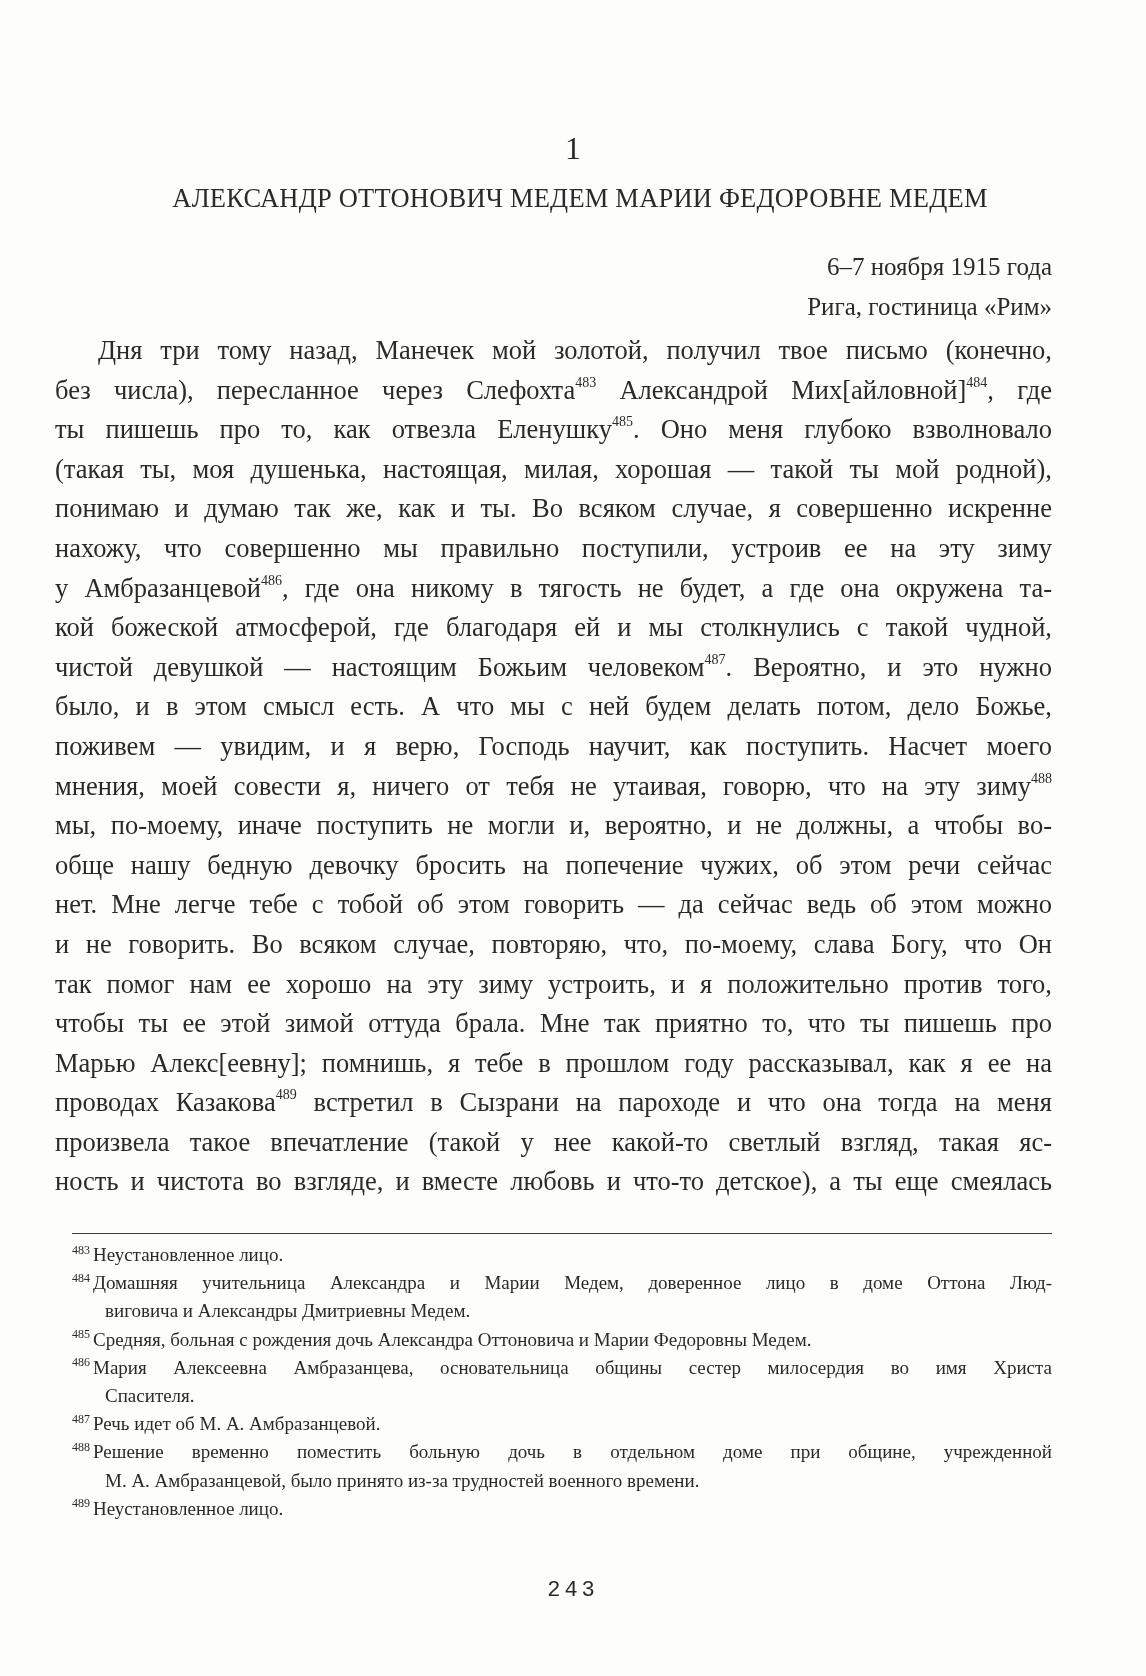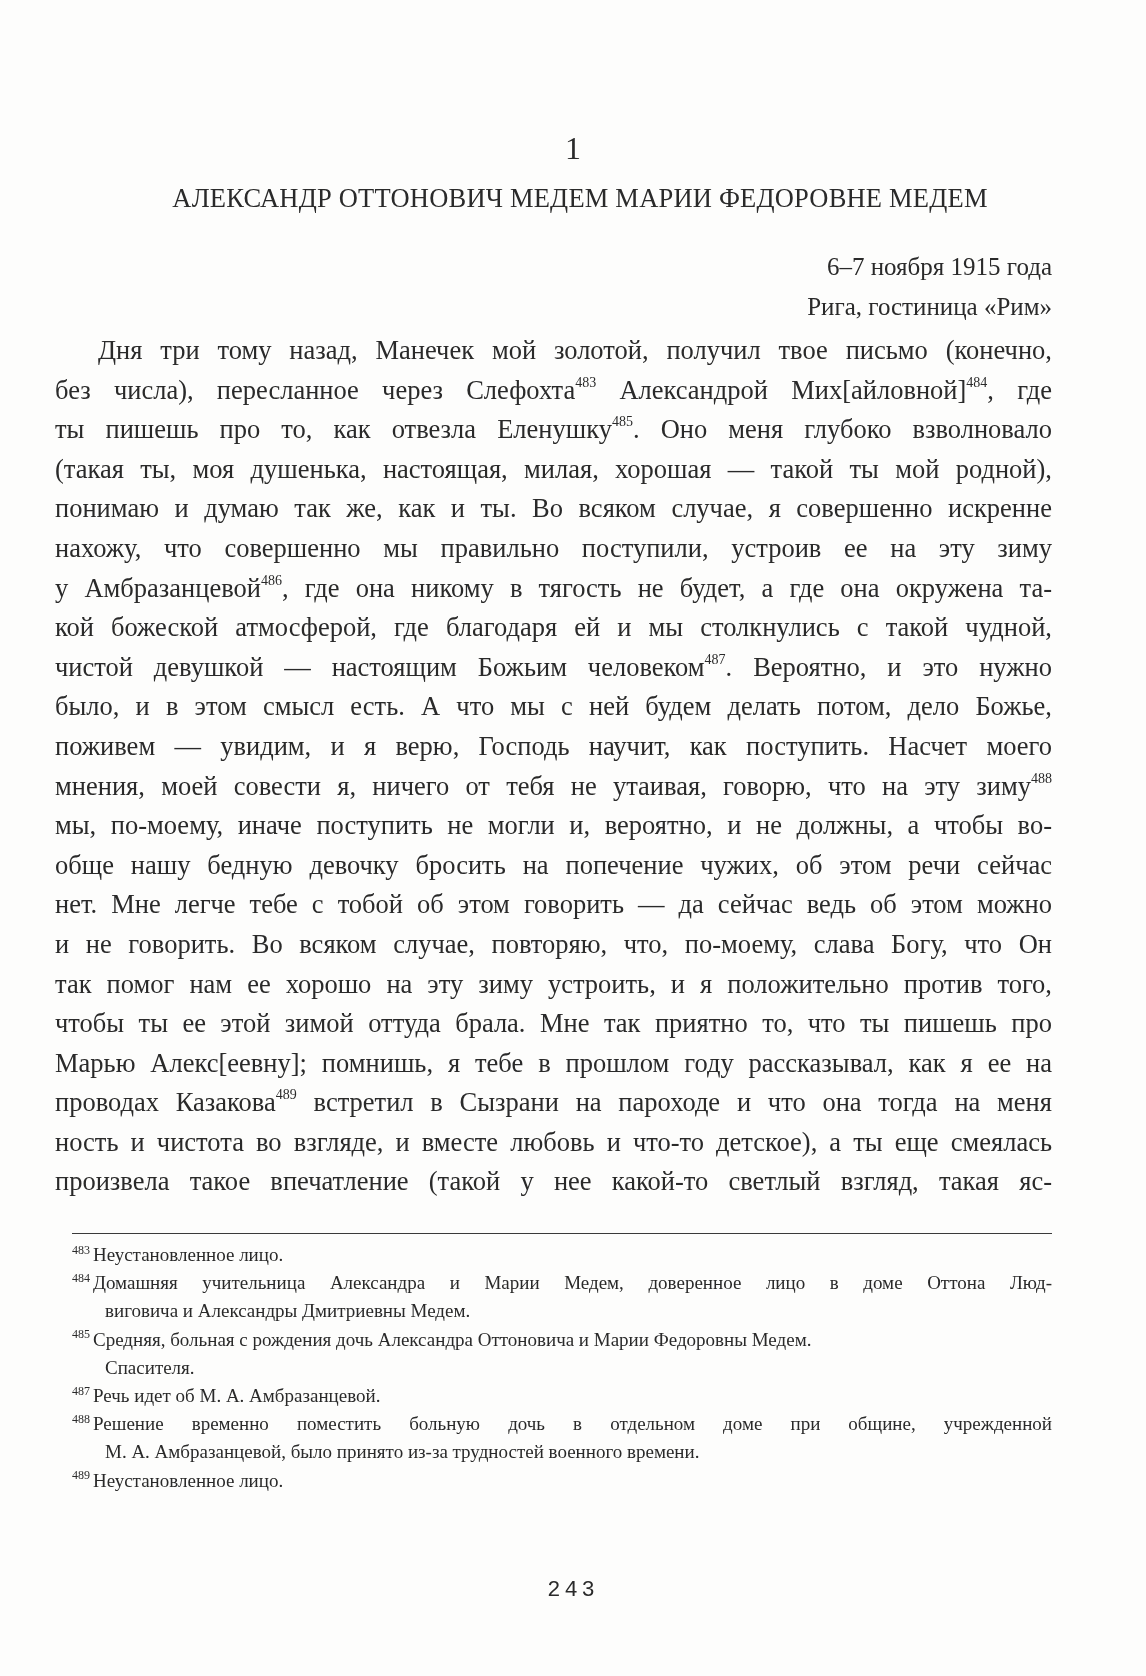--- a/index.html
+++ b/index.html
@@ -83,38 +83,39 @@
       <div class="bline"><span>поживем — увидим, и я верю, Господь научит, как поступить. Насчет моего</span></div>
       <div class="bline"><span>мнения, моей совести я, ничего от тебя не утаивая, говорю, что на эту зиму</span><sup class="fn">488</sup></div>
       <div class="bline"><span>мы, по-моему, иначе поступить не могли и, вероятно, и не должны, а чтобы во-</span></div>
       <div class="bline"><span>обще нашу бедную девочку бросить на попечение чужих, об этом речи сейчас</span></div>
       <div class="bline"><span>нет. Мне легче тебе с тобой об этом говорить — да сейчас ведь об этом можно</span></div>
       <div class="bline"><span>и не говорить. Во всяком случае, повторяю, что, по-моему, слава Богу, что Он</span></div>
       <div class="bline"><span>так помог нам ее хорошо на эту зиму устроить, и я положительно против того,</span></div>
       <div class="bline"><span>чтобы ты ее этой зимой оттуда брала. Мне так приятно то, что ты пишешь про</span></div>
       <div class="bline"><span>Марью Алекс[еевну]; помнишь, я тебе в прошлом году рассказывал, как я ее на</span></div>
       <div class="bline"><span>проводах Казакова</span><sup class="fn">489</sup><span> встретил в Сызрани на пароходе и что она тогда на меня</span></div>
+      <div class="bline"><span>произвела такое впечатление (такой у нее какой-то светлый взгляд, такая яс-</span></div>
       <div class="bline"><span>ность и чистота во взгляде, и вместе любовь и что-то детское), а ты еще смеялась</span></div>
-      <div class="bline"><span>произвела такое впечатление (такой у нее какой-то светлый взгляд, такая яс-</span></div>
     </div>
 
   <div class="separator"></div>
 
   <div class="footnotes" id="footnotes">
       <div>
         <div class="fline"><span class="fnnum">483</span><span>Неустановленное лицо.</span></div>
       </div>
       <div>
         <div class="fline just"><span class="fnnum">484</span><span>Домашняя учительница Александра и Марии Медем, доверенное лицо в доме Оттона Люд-</span></div>
         <div class="fline cont"><span>виговича и Александры Дмитриевны Медем.</span></div>
       </div>
       <div>
         <div class="fline"><span class="fnnum">485</span><span>Средняя, больная с рождения дочь Александра Оттоновича и Марии Федоровны Медем.</span></div>
       </div>
       <div>
+        <div class="fline just"><span class="fnnum">486</span><span>Мария Алексеевна Амбразанцева, основательница общины сестер милосердия во имя Христа</span></div>
         <div class="fline cont"><span>Спасителя.</span></div>
       </div>
       <div>
         <div class="fline"><span class="fnnum">487</span><span>Речь идет об М. А. Амбразанцевой.</span></div>
       </div>
       <div>
         <div class="fline just"><span class="fnnum">488</span><span>Решение временно поместить больную дочь в отдельном доме при общине, учрежденной</span></div>
         <div class="fline cont"><span>М. А. Амбразанцевой, было принято из-за трудностей военного времени.</span></div>
       </div>
       <div>

